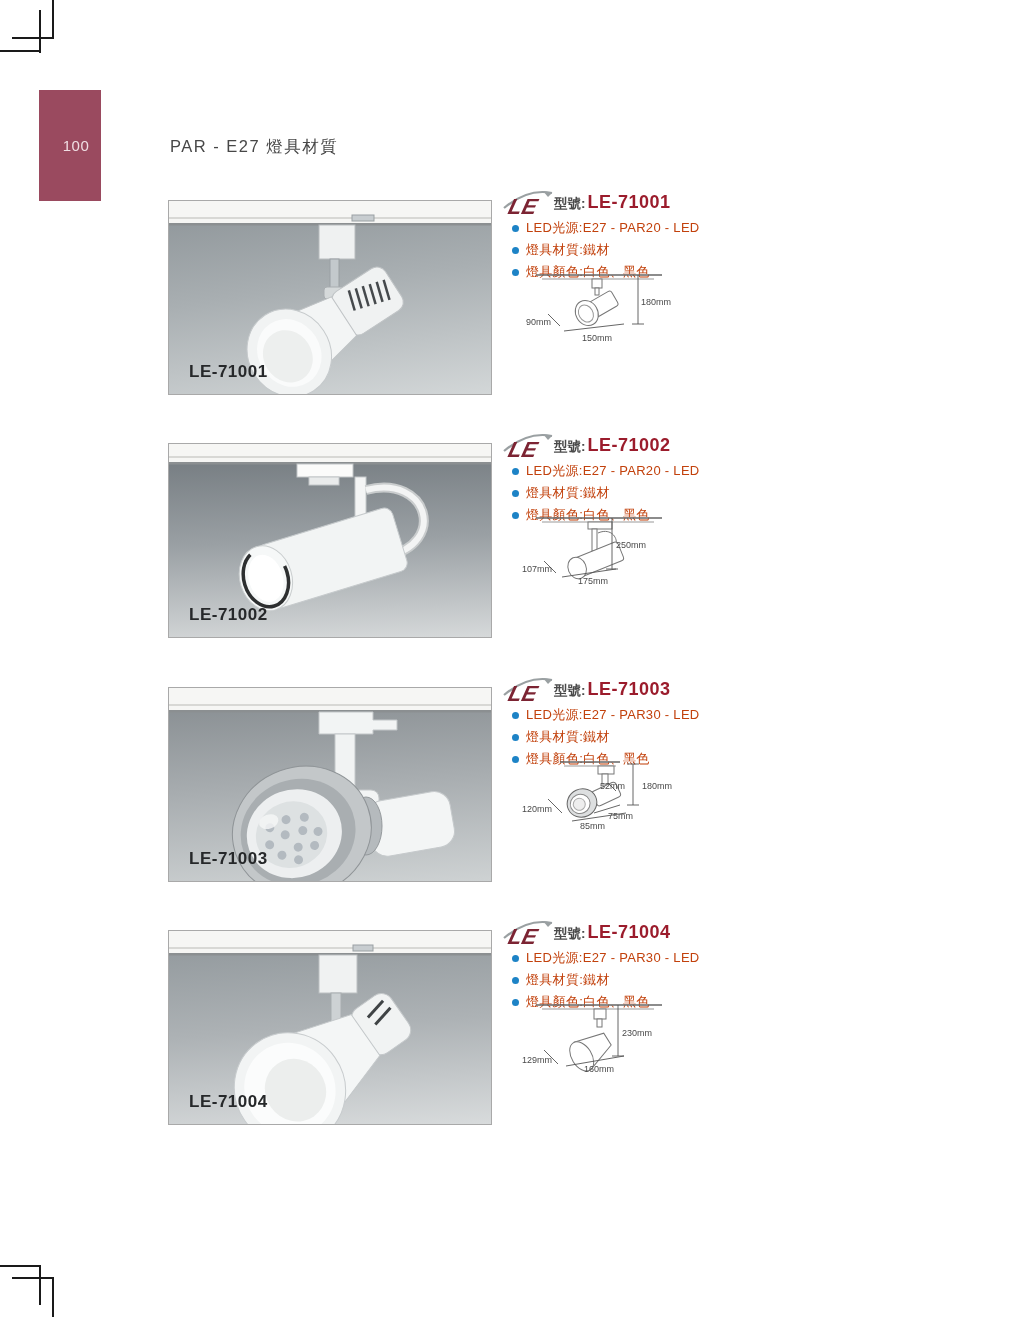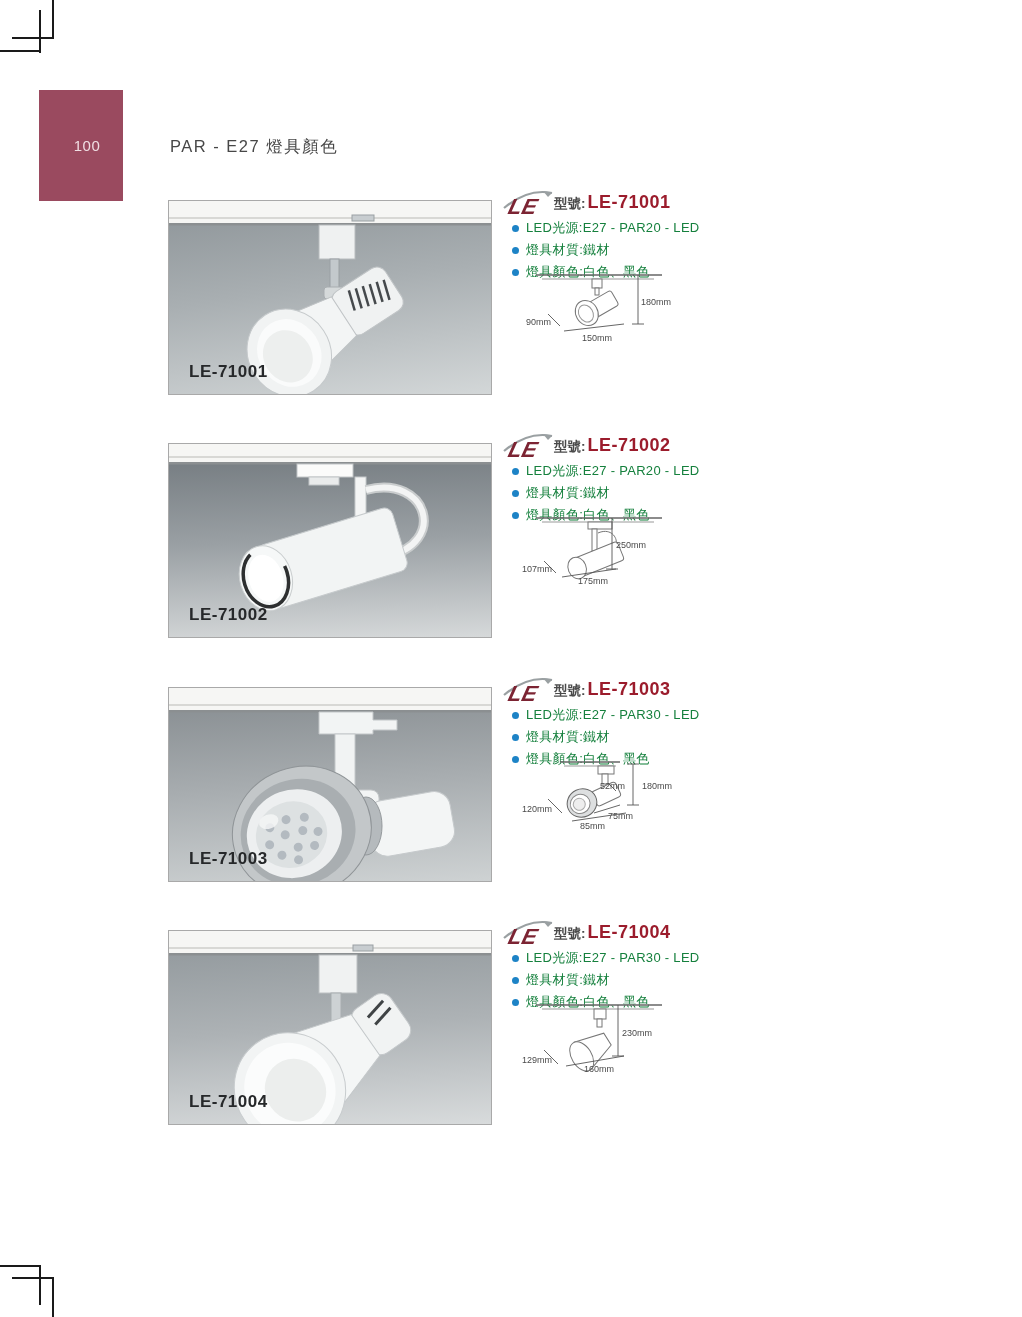--- a/index.html
+++ b/index.html
@@ -1,39 +1,39 @@
 <!DOCTYPE html>
 <html><head>
 <meta charset="utf-8">
 <style>
   html,body{margin:0;padding:0;background:#ffffff;}
   .page{position:relative;width:1022px;height:1317px;background:#fff;overflow:hidden;
         font-family:"Liberation Sans",sans-serif;color:#4a4a4a;}
   .cropmark{position:absolute;background:#1a1a1a;}
-  .pagenum-box{position:absolute;left:39px;top:90px;width:84px;height:111px;background:#9a4a5f;
+  .pagenum-box{position:absolute;left:39px;top:90px;width:62px;height:111px;background:#9a4a5f;
         display:flex;align-items:center;justify-content:center;padding-left:12px;box-sizing:border-box;}
   .pagenum{color:#f0dee3;font-size:15px;letter-spacing:.5px;}
   .page-title{position:absolute;left:170px;top:136px;font-size:16.5px;color:#474747;letter-spacing:1.5px;}
   .row{position:absolute;left:0;width:1022px;height:193px;}
   .photo{position:absolute;left:168px;top:0;width:322px;height:193px;border:1px solid #a9a9a9;box-sizing:content-box;}
   .g1{background:linear-gradient(172deg,#8d9498 0%,#a9afb2 45%,#d3d7d8 100%);}
   .g2{background:linear-gradient(178deg,#70777c 0%,#9aa0a4 50%,#d6d9da 100%);}
   .g3{background:linear-gradient(176deg,#848a8e 0%,#a8adb0 50%,#ced2d3 100%);}
   .g4{background:linear-gradient(176deg,#8f969a 0%,#adb2b5 50%,#d8dbdc 100%);}
   .photo svg{position:absolute;left:0;top:0;}
   .photo-label{position:absolute;left:20px;bottom:12px;font-size:17px;font-weight:bold;color:#26282a;letter-spacing:.5px;}
   .spec{position:absolute;left:506px;top:-8px;width:300px;height:200px;}
   .logo{position:absolute;left:-4px;top:-6px;}
   .model-line{margin-left:48px;display:flex;align-items:baseline;}
   .model-label{font-size:13.5px;font-weight:bold;color:#4a4a4a;}
   .model-no{font-size:18px;font-weight:bold;color:#9b1c2c;letter-spacing:.5px;margin-left:2px;}
   .spec-list{margin:6px 0 0 6px;padding:0;}
   .spec-item{list-style:none;display:flex;align-items:center;margin:0 0 4px 0;}
   .dot{width:7px;height:7px;border-radius:50%;background:#1d83c6;margin-right:7px;flex:0 0 auto;}
-  .spec-text{font-size:13px;color:#15803d;letter-spacing:.3px;white-space:nowrap;}
+  .spec-text{font-size:13px;color:#c2410c;letter-spacing:.3px;white-space:nowrap;}
   .diagram{position:absolute;left:14px;top:76px;}
   .dimtext{font-size:9px;fill:#4a4a4a;}
   .sk{fill:#ffffff;stroke:#777777;stroke-width:1;}
   .dim{stroke:#555555;stroke-width:.9;}
 </style>
 </head>
 <body>
 
 <div class="page">
 
@@ -43,21 +43,21 @@
   <div class="cropmark" style="left:0;top:50px;width:41px;height:2px;"></div>
   <div class="cropmark" style="left:0;top:1265px;width:41px;height:2px;"></div>
   <div class="cropmark" style="left:39px;top:1265px;width:2px;height:40px;"></div>
   <div class="cropmark" style="left:12px;top:1277px;width:42px;height:2px;"></div>
   <div class="cropmark" style="left:52px;top:1278px;width:2px;height:39px;"></div>
 
   <div class="pagenum-box">
     <span class="pagenum">100</span>
   </div>
 
-  <div class="page-title">PAR - E27 燈具顏色</div>
+  <div class="page-title">PAR - E27 燈具材質</div>
 
   <section class="row" style="top:200px">
     <div class="photo g1">
       <svg width="322" height="193" viewBox="0 0 322 193">
         <rect x="0" y="0" width="322" height="22" fill="#f6f6f4"></rect>
         <line x1="0" y1="17" x2="322" y2="17" stroke="#d8d8d5" stroke-width="2"></line>
         <rect x="0" y="22" width="322" height="2.5" fill="#8b8f91"></rect>
         <rect x="183" y="14" width="22" height="6" fill="#c8cdd0" stroke="#9aa0a3" stroke-width="1"></rect>
         <rect x="150" y="24" width="36" height="34" fill="#eff1f1" stroke="#b8bcbe"></rect>
         <rect x="161" y="58" width="9" height="32" fill="#c3c9cc" stroke="#9aa0a3"></rect>

